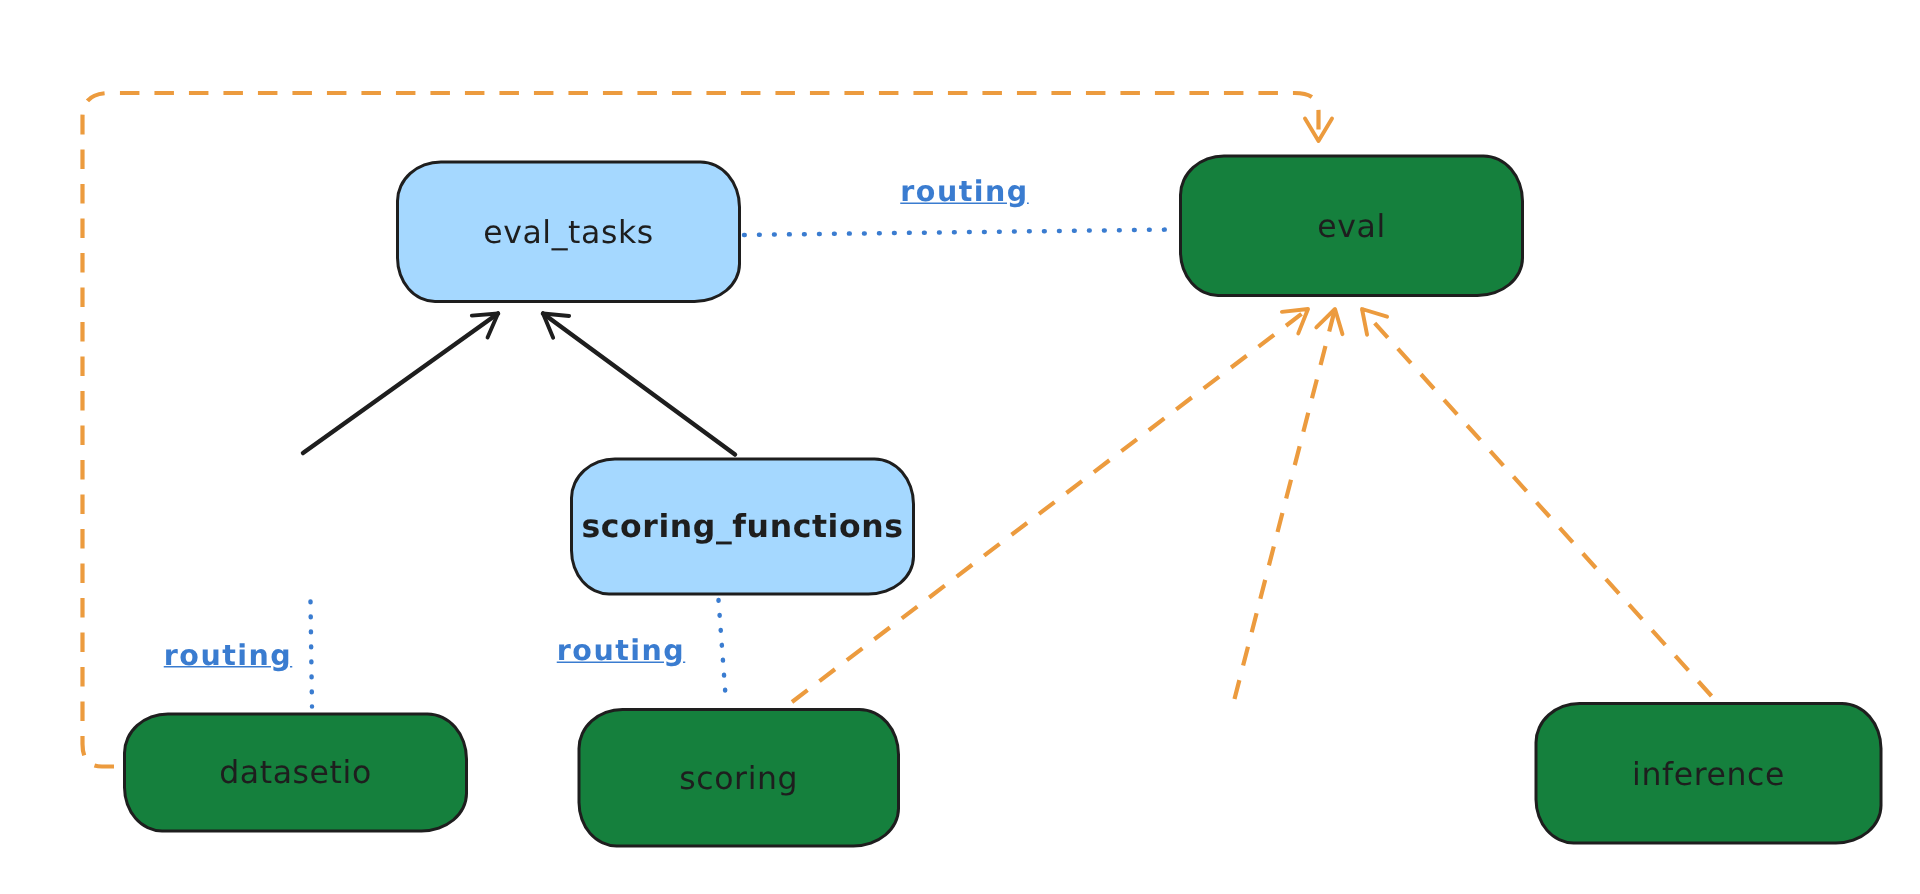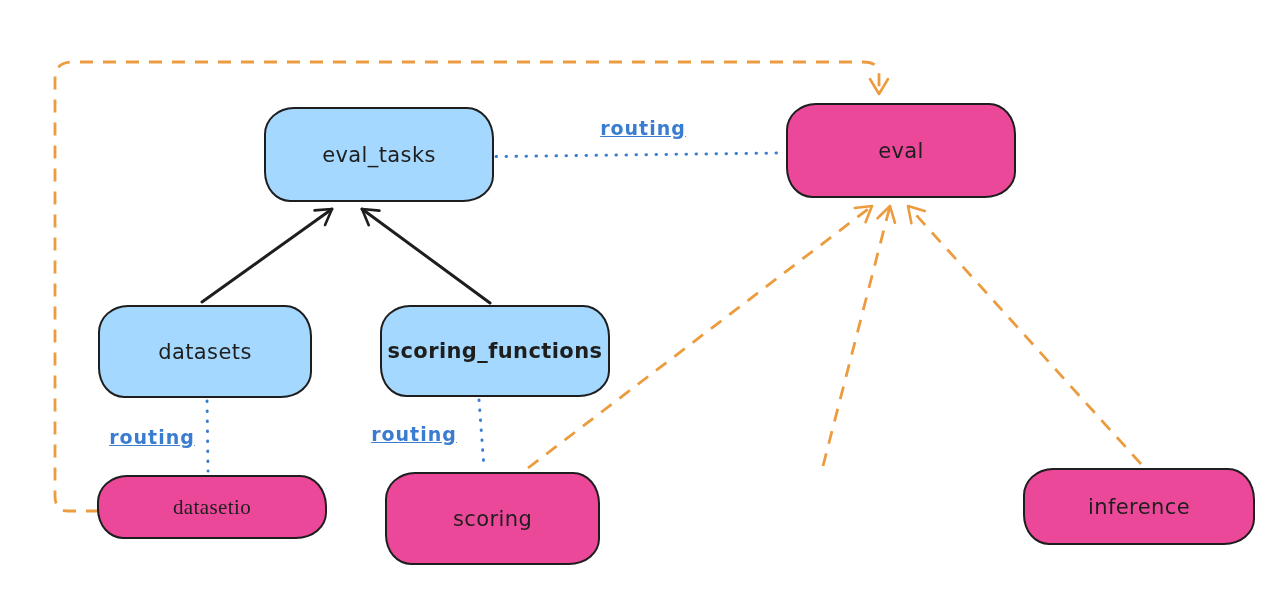--- a/index.html
+++ b/index.html
@@ -28,21 +28,21 @@
     border: 2.5px solid #1e1e1e;
     border-radius: 30px 27px 31px 26px / 27px 31px 26px 30px;
     display: flex;
     align-items: center;
     justify-content: center;
     color: #1e1e1e;
     font-size: 21px;
     letter-spacing: 0.4px;
   }
   .node-blue  { background: #a5d8ff; }
-  .node-green { background: #ec4899; }
+  .node-green { background: #15803d; }
   .node-label { pointer-events: none; }
   .edge-label {
     position: absolute;
     transform: translate(-50%, -50%);
     color: #3a7cd0;
     font-size: 19px;
     font-weight: 600;
     letter-spacing: 1px;
     white-space: nowrap;
     text-decoration: underline;
@@ -77,38 +77,35 @@
   </svg>
 
   <div class="node node-blue" style="left:232px; top:107px; width:230px; height:95px;margin-left:32px;">
     <span class="node-label">eval_tasks</span>
   </div>
 
   <div class="node node-green" style="left:786px; top:103px; width:230px; height:95px;">
     <span class="node-label">eval</span>
   </div>
 
-  <div class="node node-blue" style="left:98px; top:305px; width:214px; height:93px;">
-    <span class="node-label">datasets</span>
-  </div>
 
   <div class="node node-blue" style="left:380px; top:305px; width:230px; height:92px;font-weight:bold;">
     <span class="node-label">scoring_functions</span>
   </div>
 
-  <div class="node node-green" style="left:97px; top:475px; width:230px; height:64px;font-family:Liberation Serif, serif;">
+  <div class="node node-green" style="left:82px; top:475px; width:230px; height:80px;">
     <span class="node-label">datasetio</span>
   </div>
 
   <div class="node node-green" style="left:385px; top:472px; width:215px; height:93px;">
     <span class="node-label">scoring</span>
   </div>
 
 
-  <div class="node node-green" style="left:1023px; top:468px; width:232px; height:77px;">
+  <div class="node node-green" style="left:1023px; top:468px; width:232px; height:95px;">
     <span class="node-label">inference</span>
   </div>
 
   <span class="edge-label" style="left:643px; top:128px;">routing</span>
   <span class="edge-label" style="left:152px; top:437px;">routing</span>
   <span class="edge-label" style="left:414px; top:434px;">routing</span>
 
 </div>
 
 </body></html>

